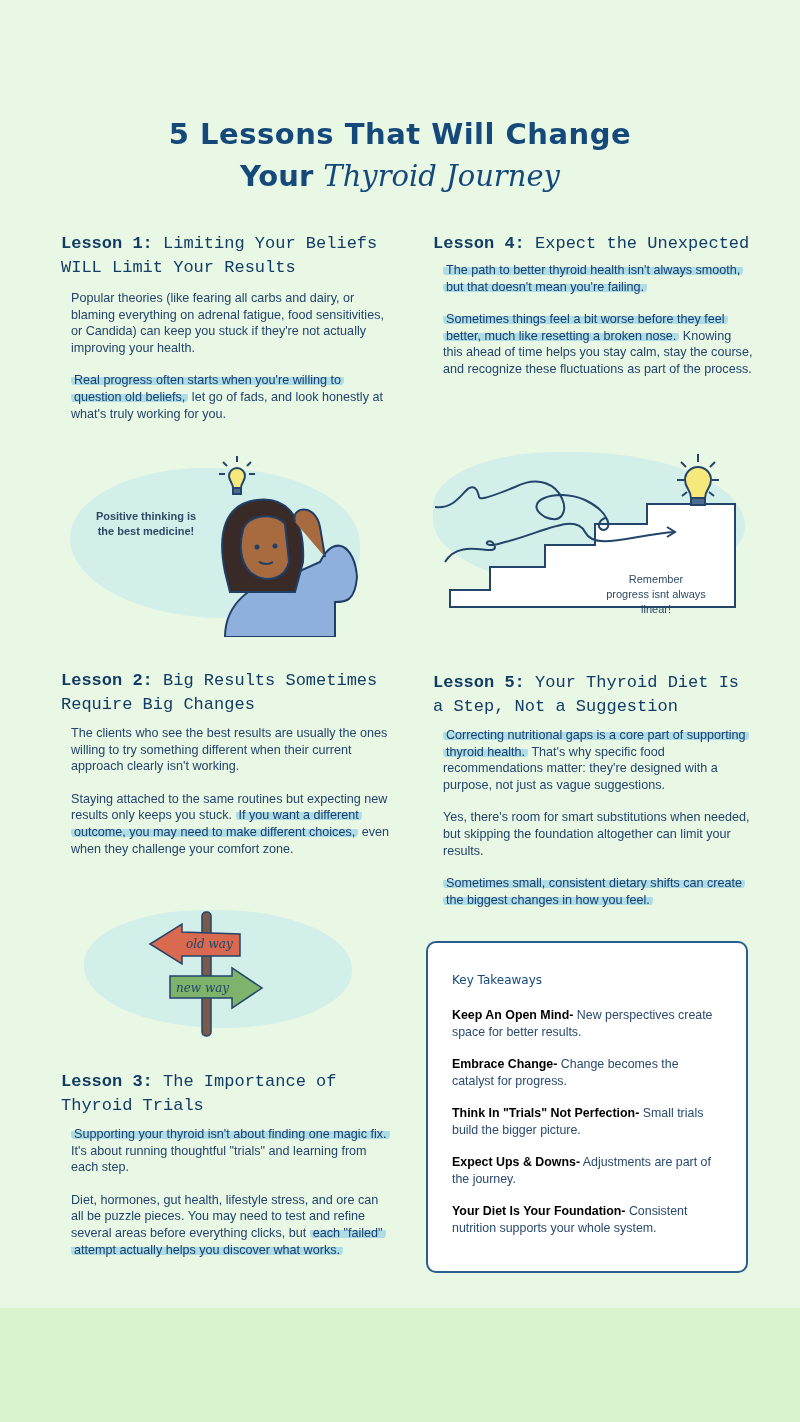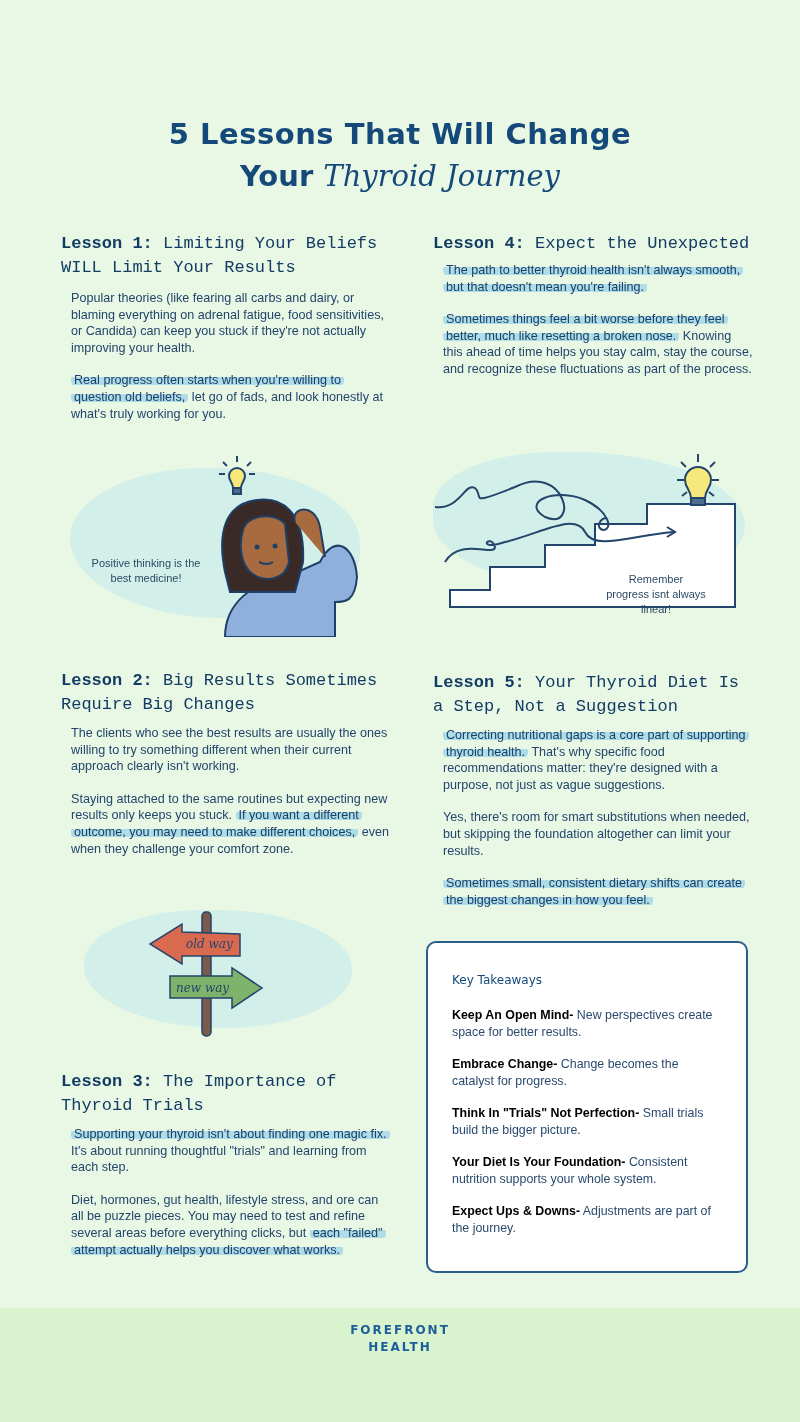--- a/index.html
+++ b/index.html
@@ -74,21 +74,21 @@
 
 <div class="lesson" style="left:433px; top:232px; width:320px;">
   <h2><b>Lesson 4:</b><span> Expect the Unexpected</span></h2>
   <div class="body" style="margin-top:6px;">
     <p><span class="hl">The path to better thyroid health isn't always smooth, but that doesn't mean you're failing.</span></p>
     <p><span class="hl">Sometimes things feel a bit worse before they feel better, much like resetting a broken nose.</span><span> Knowing this ahead of time helps you stay calm, stay the course, and recognize these fluctuations as part of the process.</span></p>
   </div>
 </div>
 
 <div class="blob" style="left:70px; top:468px; width:290px; height:150px; border-radius:48% 52% 45% 55%;"></div>
-<div class="caption" style="left:90px; top:556px; width:112px;">Positive thinking is the best medicine!</div>
+<div class="caption" style="left:90px; top:509px; width:112px;font-weight:bold;">Positive thinking is the best medicine!</div>
 <svg class="illus" style="left:195px; top:452px;" width="170" height="185" viewBox="0 0 170 185">
   <g stroke="#23456b" stroke-width="2" fill="none">
     <line x1="42" y1="4" x2="42" y2="10"></line>
       <line x1="28" y1="10" x2="32" y2="14"></line>
       <line x1="56" y1="10" x2="52" y2="14"></line>
     <line x1="24" y1="22" x2="30" y2="22"></line>
       <line x1="54" y1="22" x2="60" y2="22"></line>
     <path d="M34 24 a8 8 0 1 1 16 0 c0 5 -4 7 -4 12 h-8 c0 -5 -4 -7 -4 -12z" fill="#f6e87a"></path>
     <rect x="38" y="36" width="8" height="6" fill="#4b6d8f"></rect>
   </g>
@@ -153,22 +153,18 @@
     <p><span class="hl">Supporting your thyroid isn't about finding one magic fix.</span><span> It's about running thoughtful "trials" and learning from each step.</span></p>
     <p><span>Diet, hormones, gut health, lifestyle stress, and ore can all be puzzle pieces. You may need to test and refine several areas before everything clicks, but </span><span class="hl">each "failed" attempt actually helps you discover what works.</span></p>
   </div>
 </div>
 
 <div class="takeaways">
   <h3>Key Takeaways</h3>
   <div class="item"><b>Keep An Open Mind-</b><span> New perspectives create space for better results.</span></div>
   <div class="item"><b>Embrace Change-</b><span> Change becomes the catalyst for progress.</span></div>
   <div class="item"><b>Think In "Trials" Not Perfection-</b><span> Small trials build the bigger picture.</span></div>
+  <div class="item"><b>Expect Ups &amp; Downs-</b><span> Adjustments are part of the journey.</span></div>
   <div class="item"><b>Your Diet Is Your Foundation-</b><span> Consistent nutrition supports your whole system.</span></div>
-  <div class="item"><b>Expect Ups &amp; Downs-</b><span> Adjustments are part of the journey.</span></div>
 </div>
 
 <div class="footer">
-  <div class="brand">
-    <div>FOREFRONT</div>
-    <div>HEALTH</div>
-  </div>
 </div>
 
 </body></html>

